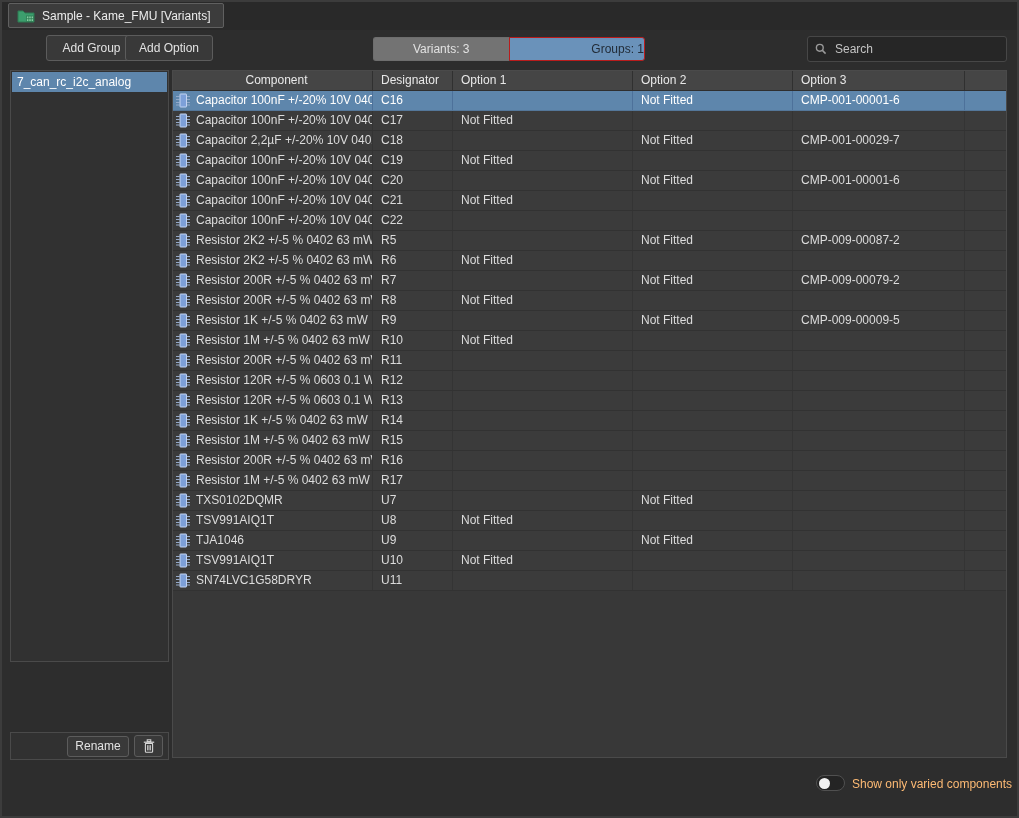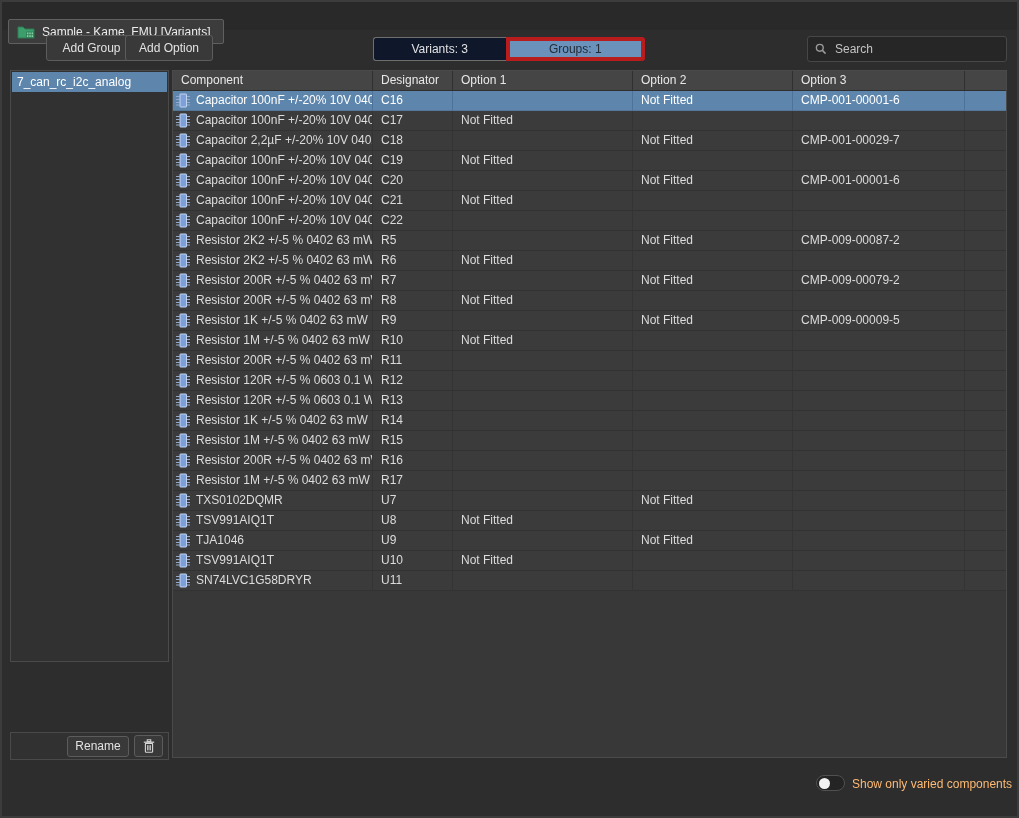--- a/index.html
+++ b/index.html
@@ -7,34 +7,34 @@
     width:1019px;height:818px;position:relative;overflow:hidden;
     background:#2d2d2d;color:#dcdcdc;
     font-family:"Liberation Sans", sans-serif;font-size:12px;
   }
   .window-frame{position:absolute;inset:0;border:2px solid #3c3c3c;box-sizing:border-box;pointer-events:none;z-index:50;}
   
   .titlebar{position:absolute;left:0;top:0;width:100%;height:30px;background:#292929;}
   .title-tab{
     position:absolute;left:8px;top:3px;height:25px;box-sizing:border-box;
     display:flex;align-items:center;gap:7px;padding:0 12px 0 8px;
-    background:#3c3c3c;border:1px solid #606060;border-radius:2px;color:#ececec;margin-top:16px;
+    background:#3c3c3c;border:1px solid #606060;border-radius:2px;color:#ececec;
   }
   
   .btn{
     background:#393939;border:1px solid #5c5c5c;border-radius:3px;color:#e2e2e2;
     display:flex;align-items:center;justify-content:center;box-sizing:border-box;cursor:default;
   }
   .add-group{position:absolute;left:10px;top:35px;width:107px;height:26px;gap:8px;margin-left:36px;}
   .add-option{position:absolute;left:125px;top:35px;width:88px;height:26px;}
   .caret{width:0;height:0;border-left:4px solid transparent;border-right:4px solid transparent;border-top:4px solid #cfcfcf;}
   .segmented{position:absolute;left:373px;top:37px;width:272px;height:24px;display:flex;}
   .seg{flex:1;display:flex;align-items:center;justify-content:center;box-sizing:border-box;}
-  .seg-variants{background:#0f172a;border:1px solid #6e6e6e;border-right:none;border-radius:3px 0 0 3px;color:#e2e2e2;}
-  .seg-groups{background:#6a92ba;border:4px solid #b91c1c;border-radius:0 3px 3px 0;color:#222c38;}
+  .seg-variants{background:#737373;border:1px solid #6e6e6e;border-right:none;border-radius:3px 0 0 3px;color:#e2e2e2;}
+  .seg-groups{background:#6a92ba;border:1px solid #b91c1c;border-radius:0 3px 3px 0;color:#222c38;justify-content:flex-end;}
   .search{
     position:absolute;left:807px;top:36px;width:200px;height:22px;box-sizing:border-box;
     background:#262626;border:1px solid #474747;border-radius:3px;
     display:flex;align-items:center;gap:6px;padding:12px 7px;
   }
   .search input{flex:1;background:transparent;border:none;outline:none;color:#d6d6d6;font-family:"Liberation Sans",sans-serif;font-size:12px;}
   .search input::placeholder{color:#c4c4c4;opacity:1;}
   
   .sidebar{position:absolute;left:10px;top:70px;width:159px;height:592px;box-sizing:border-box;background:#313131;border:1px solid #4a4a4a;}
   .group-item{height:20px;line-height:20px;margin:1px;padding-left:5px;color:#dcdcdc;white-space:nowrap;overflow:hidden;}
@@ -53,21 +53,21 @@
   }
   .thead{display:flex;flex:0 0 20px;background:#454545;border-bottom:1px solid #2f2f2f;box-sizing:border-box;}
   .th{line-height:19px;padding-left:8px;box-sizing:border-box;color:#e8e8e8;border-right:1px solid #303030;white-space:nowrap;overflow:hidden;}
   .th:last-child{border-right:none;}
   .row{display:flex;height:20px;box-sizing:border-box;background:#3b3b3b;border-bottom:1px solid #323232;}
   .cell{line-height:19px;padding-left:8px;box-sizing:border-box;color:#dcdcdc;border-right:1px solid #343434;white-space:nowrap;overflow:hidden;}
   .cell:last-child{border-right:none;}
   .component-cell{padding-left:3px;display:flex;align-items:center;gap:6px;}
   .row.selected{background:#5e86ac;border-bottom-color:#54779a;}
   .row.selected .cell{color:#ffffff;border-right-color:#4d719a;}
-  .c0{width:200px;} .c1{width:80px;} .c2{width:180px;} .c3{width:160px;} .c4{width:172px;} .c5{flex:1;}
+  .c0{width:200px;text-align:center;} .c1{width:80px;} .c2{width:180px;} .c3{width:160px;} .c4{width:172px;} .c5{flex:1;}
   .chip{flex:0 0 14px;}
   
   .toggle{
     position:absolute;left:816px;top:775px;width:29px;height:16px;box-sizing:border-box;
     background:#242424;border:1px solid #505050;border-radius:9px;
   }
   .knob{position:absolute;left:2px;top:2px;width:11px;height:11px;background:#f2f2f2;border-radius:50%;}
   .toggle-label{position:absolute;left:852px;top:777px;color:#fdba74;}
 </style>
 </head>

